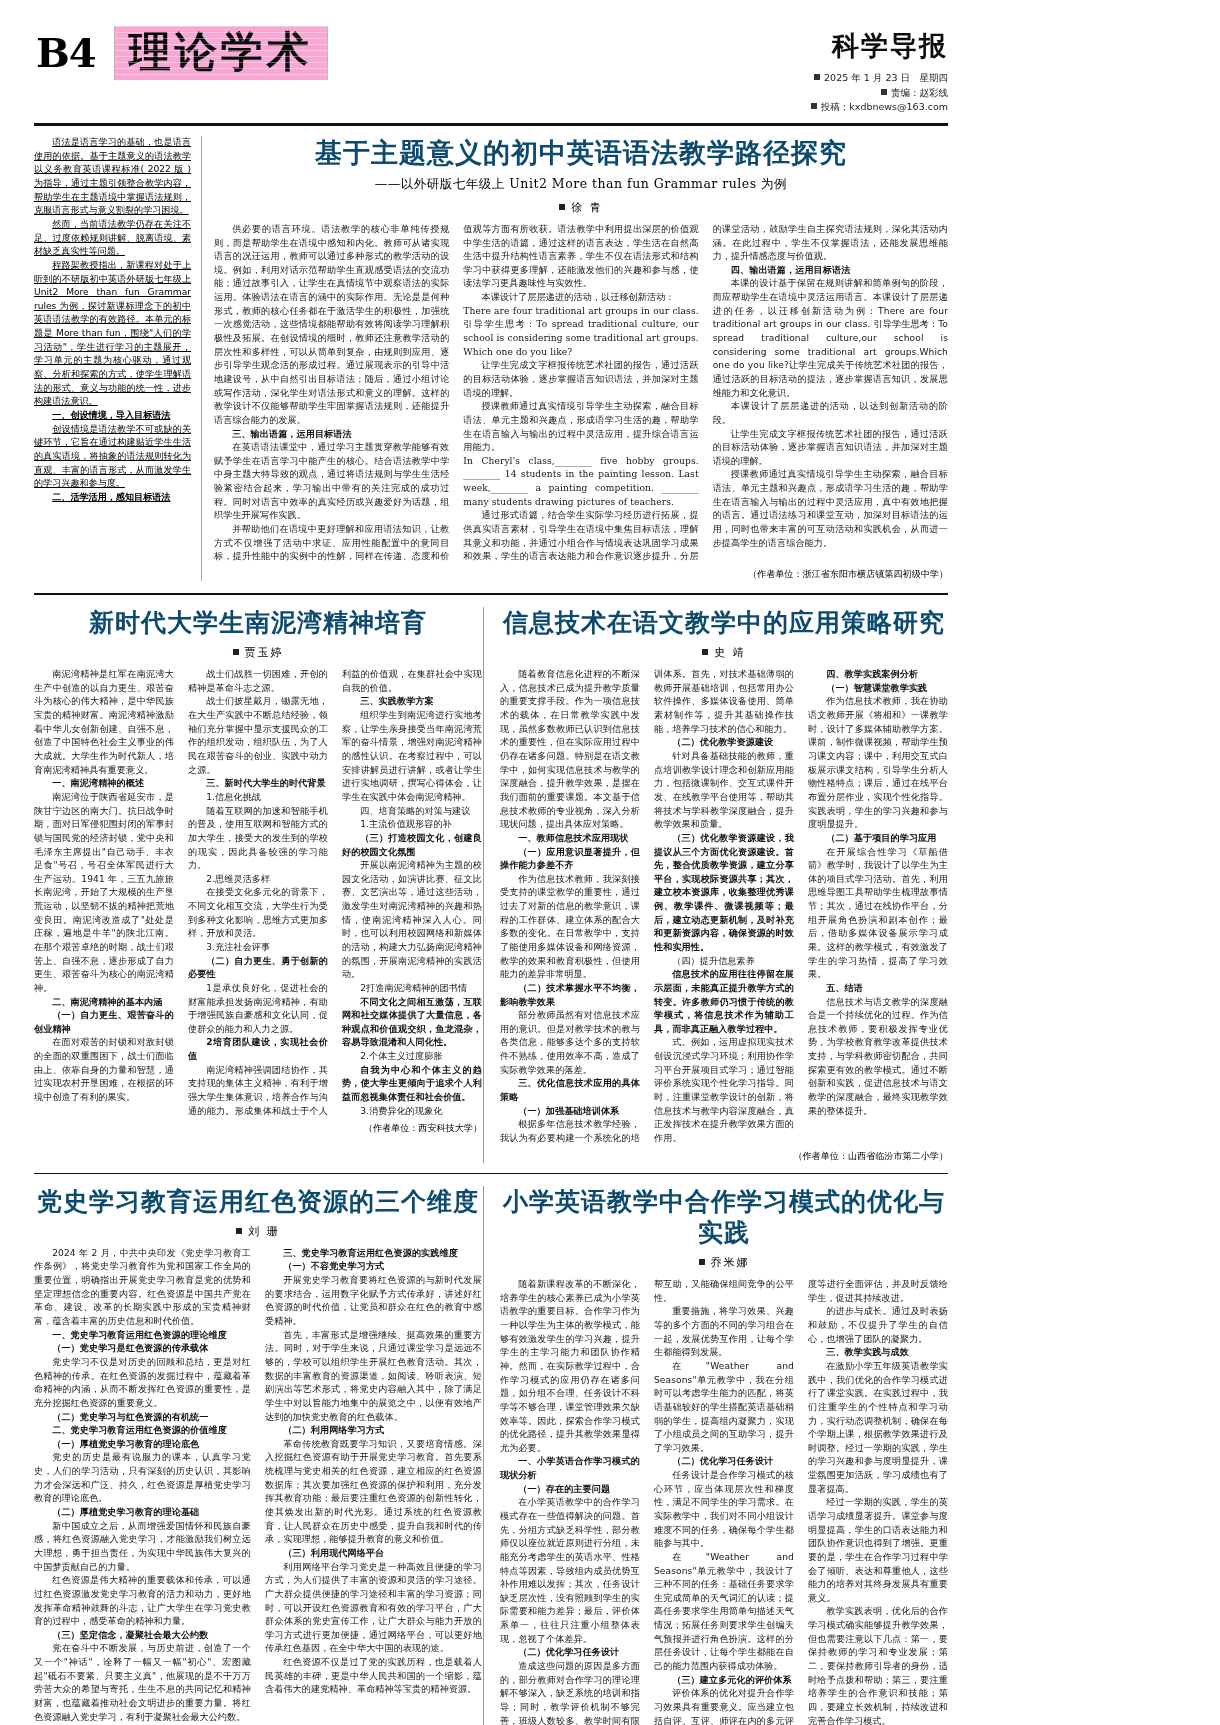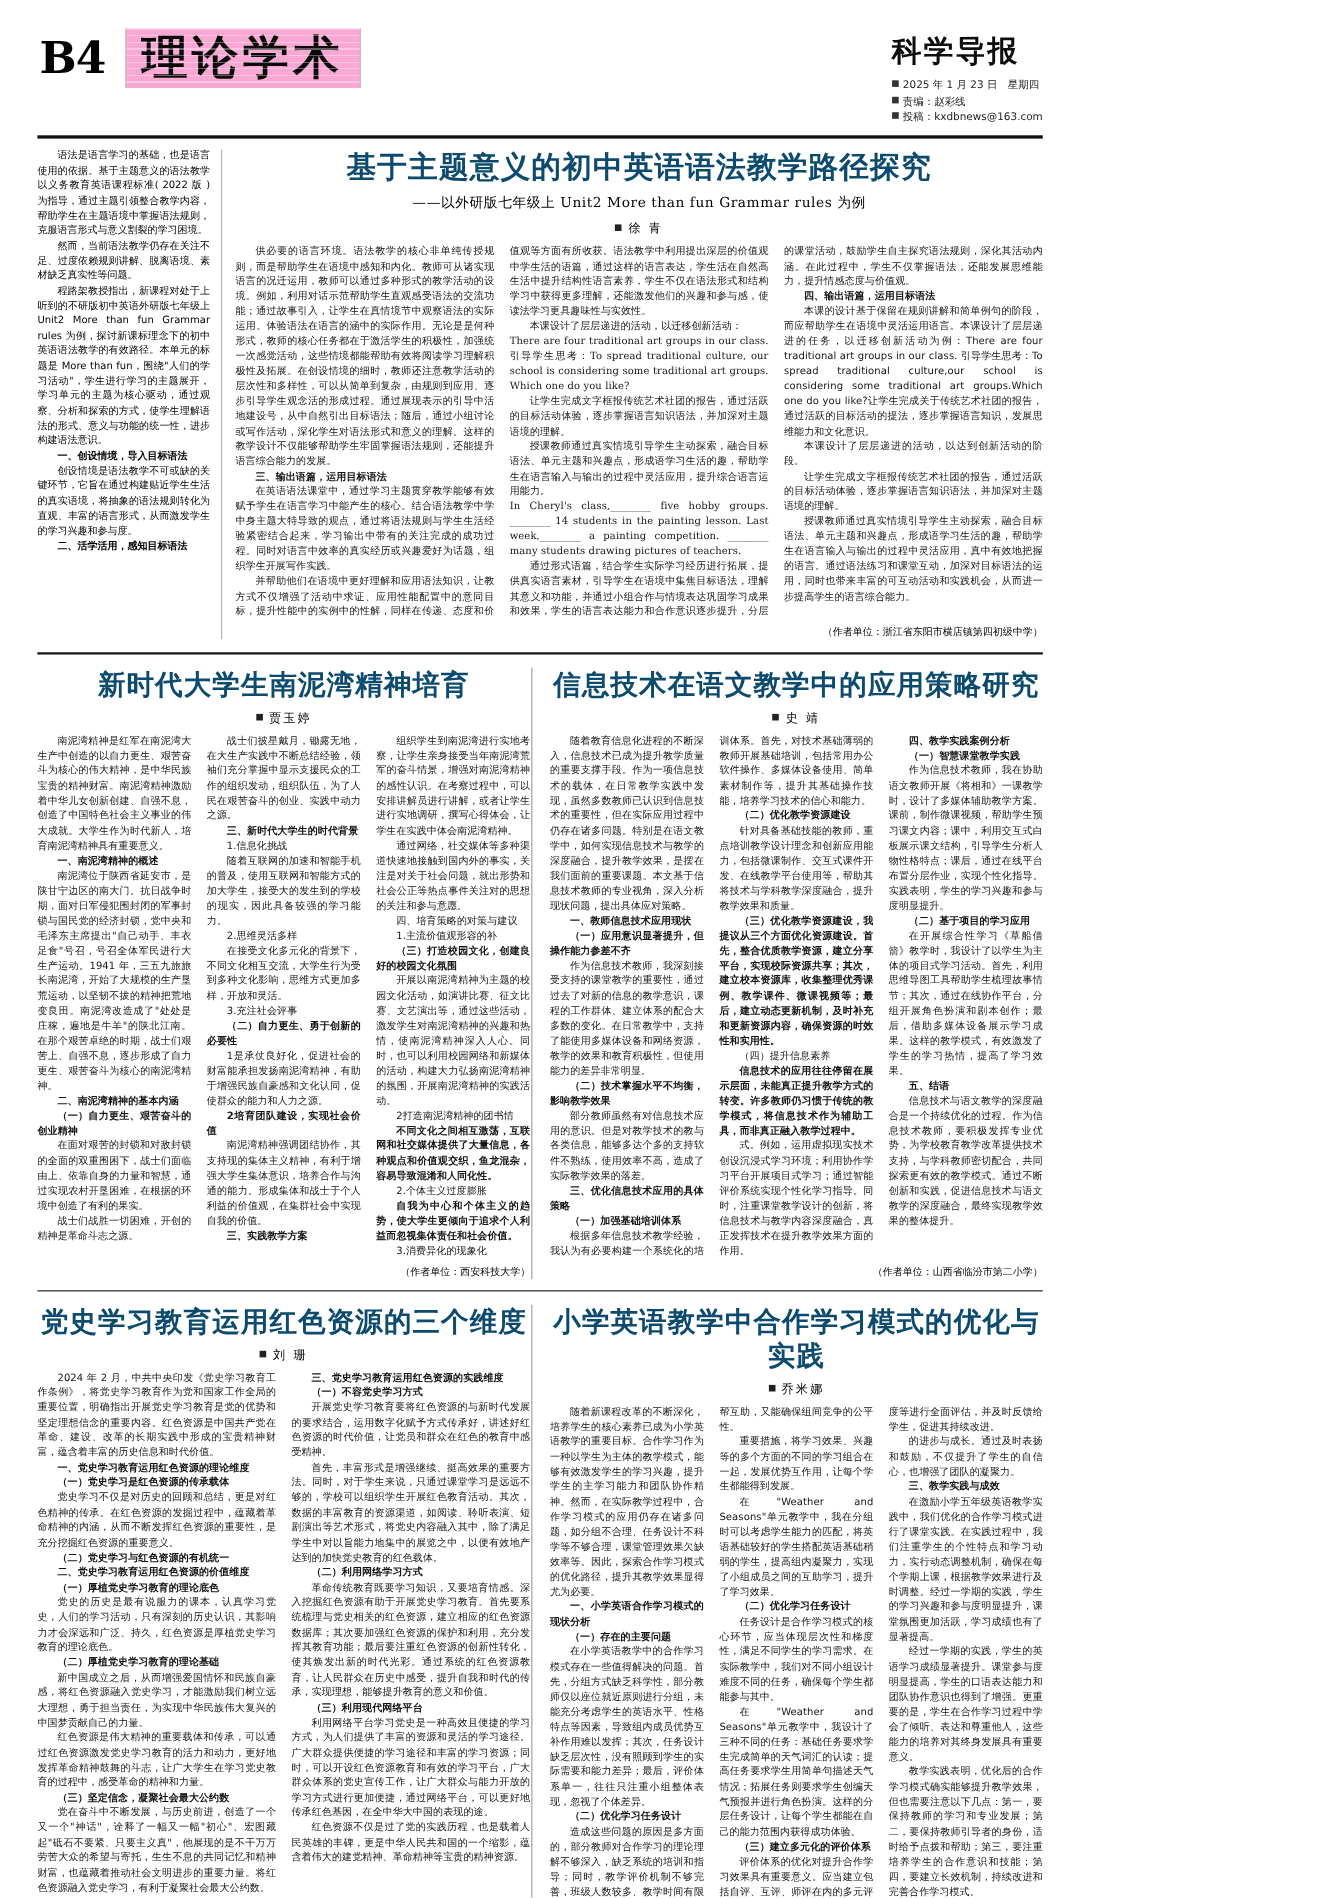--- a/index.html
+++ b/index.html
@@ -55,20 +55,21 @@
     border-right: 1px solid #bbb;
     position: relative;
   }
   .section-name::after{
     content:"";
     position:absolute; left:0; right:0; top:0; bottom:0;
     background: repeating-linear-gradient(0deg, rgba(255,255,255,0) 0 5px, rgba(255,255,255,.35) 5px 6px);
     pointer-events:none;
   }
   .mast-right {
+    text-align: right;
     padding-top: 2px;
   }
   .paper-name {
     font-family: "DejaVu Serif", "Liberation Serif", serif;
     font-size: 27px;
     font-weight: 700;
     letter-spacing: 2px;
     color: #0d0d0d;
     margin-bottom: 7px;
     white-space: nowrap;
@@ -140,20 +141,21 @@
     margin-top: 10px;
   }
   .lead-intro {
     width: 168px;
     flex: 0 0 168px;
     font-size: 9.1px;
     line-height: 1.5;
     text-align: justify;
     border-right: 1px solid #aaa;
     padding-right: 10px;
+    text-decoration: underline;
   }
   .lead-intro p { margin: 0; text-indent: 2em; }
   .lead-intro p.h { font-weight: 700; }
   .lead-main { flex: 1 1 auto; }
 
   .sec-divider {
     border-top: 2px solid #111;
     margin: 12px 0 0 0;
   }
   .halves {
@@ -255,21 +257,20 @@
         <p>随着互联网的加速和智能手机的普及，使用互联网和智能方式的加大学生，接受大的发生到的学校的现实，因此具备较强的学习能力。</p>
         <p>2.思维灵活多样</p>
         <p>在接受文化多元化的背景下，不同文化相互交流，大学生行为受到多种文化影响，思维方式更加多样，开放和灵活。</p>
         <p>3.充注社会评事</p>
         <p class="h">（二）自力更生、勇于创新的必要性</p>
         <p>1是承仗良好化，促进社会的财富能承担发扬南泥湾精神，有助于增强民族自豪感和文化认同，促使群众的能力和人力之源。</p>
         <p class="h">2培育团队建设，实现社会价值</p>
         <p>南泥湾精神强调团结协作，其支持现的集体主义精神，有利于增强大学生集体意识，培养合作与沟通的能力。形成集体和战士于个人利益的价值观，在集群社会中实现自我的价值。</p>
         <p class="h">三、实践教学方案</p>
         <p>组织学生到南泥湾进行实地考察，让学生亲身接受当年南泥湾荒军的奋斗情景，增强对南泥湾精神的感性认识。在考察过程中，可以安排讲解员进行讲解，或者让学生进行实地调研，撰写心得体会，让学生在实践中体会南泥湾精神。</p>
-        <p>通过网络，社交媒体等多种渠道快速地接触到国内外的事实，关注是对关于社会问题，就出形势和社会公正等热点事件关注对的思想的关注和参与意愿。</p>
         <p>四、培育策略的对策与建议</p>
         <p>1.主流价值观形容的补</p>
         <p class="h">（三）打造校园文化，创建良好的校园文化氛围</p>
         <p>开展以南泥湾精神为主题的校园文化活动，如演讲比赛、征文比赛、文艺演出等，通过这些活动，激发学生对南泥湾精神的兴趣和热情，使南泥湾精神深入人心。同时，也可以利用校园网络和新媒体的活动，构建大力弘扬南泥湾精神的氛围，开展南泥湾精神的实践活动。</p>
         <p>2打造南泥湾精神的团书情</p>
         <p class="h">不同文化之间相互激荡，互联网和社交媒体提供了大量信息，各种观点和价值观交织，鱼龙混杂，容易导致混淆和人同化性。</p>
         <p>2.个体主义过度膨胀</p>
         <p class="h">自我为中心和个体主义的趋势，使大学生更倾向于追求个人利益而忽视集体责任和社会价值。</p>
         <p>3.消费异化的现象化</p>
         <p class="h"></p>

